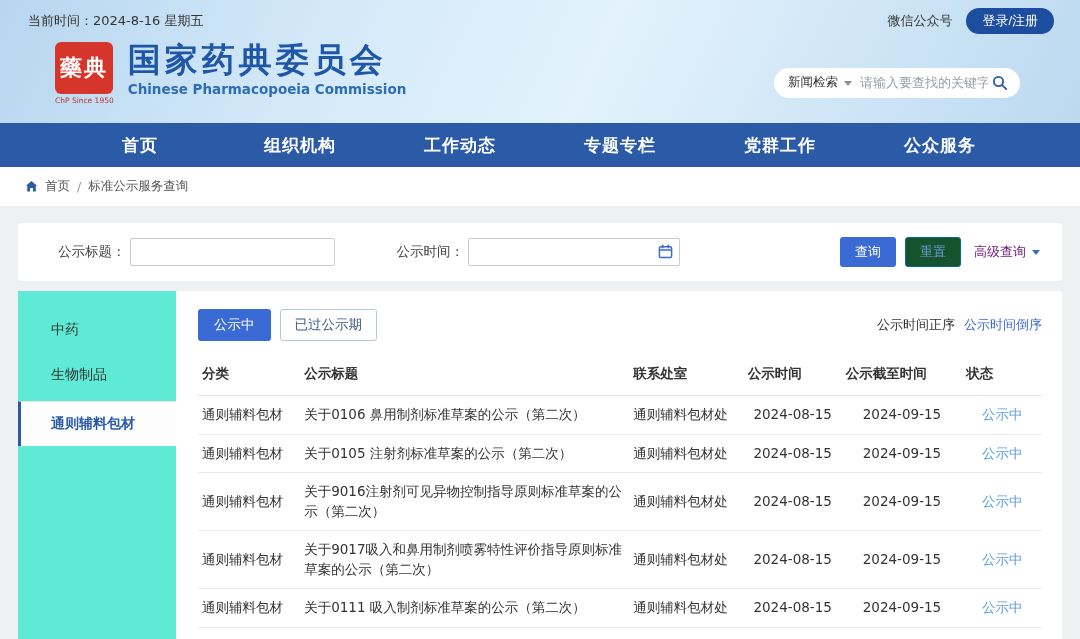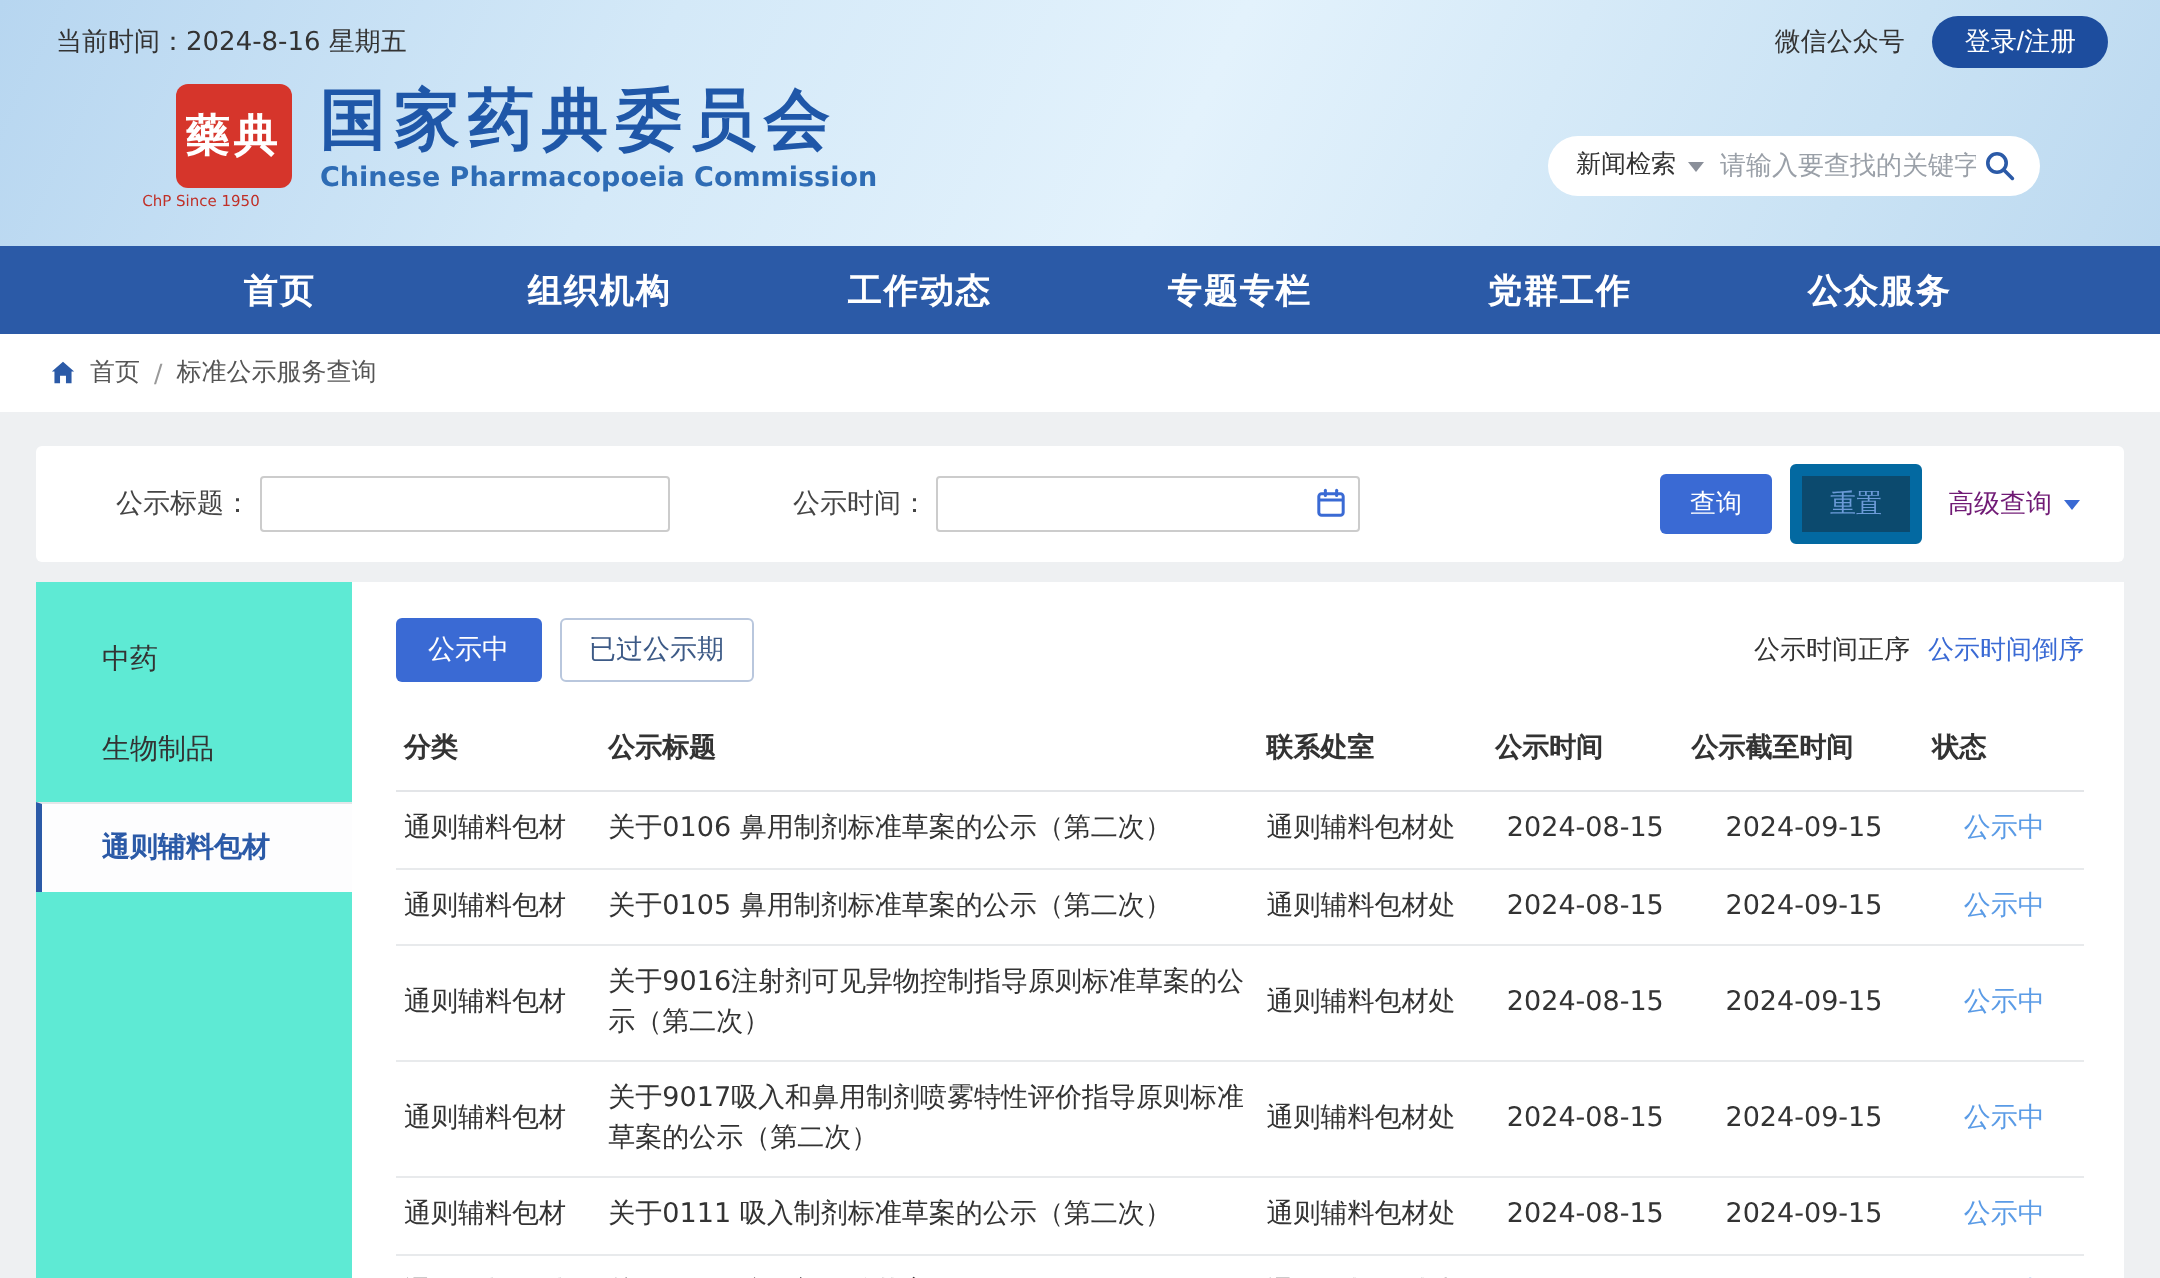--- a/index.html
+++ b/index.html
@@ -10,21 +10,21 @@
   
   .hero { height:123px; background:linear-gradient(115deg,#b7d6f0 0%,#d4e9f8 30%,#e3f2fc 55%,#c9e2f4 85%,#bcd9f0 100%); }
   .topbar { display:flex; justify-content:space-between; align-items:center; padding:8px 26px 0 28px; }
   .cur-time { font-size:13px; color:#333; }
   .topbar-right { display:flex; align-items:center; gap:14px; }
   .wechat { font-size:13px; color:#333; }
   .login-btn { background:#1d4d9e; color:#fff; font-size:13px; border:none; border-radius:13px; padding:4px 16px; cursor:pointer; }
 
   .brandrow { display:flex; justify-content:space-between; align-items:center; padding:8px 60px 0 55px; }
   .brand { display:flex; align-items:flex-start; gap:14px; }
-  .seal { width:58px; height:52px; background:#d6352b; border-radius:6px; color:#fff; display:flex; align-items:center; justify-content:center; font-size:22px; font-weight:bold; letter-spacing:2px;margin-left:33px; }
+  .seal { width:58px; height:52px; background:#d6352b; border-radius:6px; color:#fff; display:flex; align-items:center; justify-content:center; font-size:22px; font-weight:bold; letter-spacing:2px; }
   .seal-caption { font-size:7.5px; color:#c03028; text-align:center; margin-top:2px; white-space:nowrap; }
   .titles .cn { font-size:33px; font-weight:bold; color:#1f57a8; letter-spacing:4px; line-height:1.1; }
   .titles .en { font-size:13.5px; font-weight:bold; color:#2e6cb5; margin-top:3px; }
 
   .hero-search { display:flex; align-items:center; background:#fff; border-radius:16px; height:30px; padding:0 12px 0 14px; width:246px; margin-top:18px; }
   .hs-cat { font-size:12.5px; color:#333; white-space:nowrap; cursor:pointer; display:flex; align-items:center; gap:6px; }
   .caret-down { width:0; height:0; border-left:4px solid transparent; border-right:4px solid transparent; border-top:5px solid #8a8f99; margin-top:1px; }
   .hs-input { border:none; outline:none; font-size:13px; color:#333; width:128px; margin-left:8px; background:transparent; }
   .hs-input::placeholder { color:#9aa0a8; }
   .mag { margin-left:auto; cursor:pointer; display:flex; }
@@ -42,21 +42,21 @@
   .filter-wrap { padding:16px 18px 10px 18px; }
   .filter-card { background:#fff; border-radius:3px; height:58px; display:flex; align-items:center; padding:0 22px 0 40px; }
   .f-label { font-size:13.5px; color:#444; }
   .f-input { width:205px; height:28px; border:1px solid #ccc; border-radius:2px; margin-left:4px; outline:none; padding:0 6px; font-size:13px; }
   .f-time-wrap { position:relative; margin-left:4px; }
   .f-time-wrap .f-input { width:212px; margin-left:0; padding-right:28px; }
   .cal-icon { position:absolute; right:7px; top:6px; cursor:pointer; display:flex; }
   .f-gap { width:62px; }
   .f-actions { margin-left:auto; display:flex; align-items:center; gap:9px; }
   .btn-query { background:#3a6ad4; color:#fff; font-size:13px; border:none; border-radius:3px; padding:6px 15px; cursor:pointer; }
-  .btn-reset { background:#0c4a6e; color:#6c9bd8; font-size:13px; border:6px solid #0369a1; border-radius:3px; padding:5px 14px; cursor:pointer; }
+  .btn-reset { background:#14532d; color:#6c9bd8; font-size:13px; border:1px solid #0369a1; border-radius:3px; padding:5px 14px; cursor:pointer; }
   .adv-link { color:#701a75; font-size:13px; cursor:pointer; display:flex; align-items:center; gap:6px; margin-left:4px; }
   .caret-blue { width:0; height:0; border-left:4px solid transparent; border-right:4px solid transparent; border-top:5px solid #3a6ad4; }
 
   
   .content { display:flex; margin:0 18px; height:349px; overflow:hidden; }
   .sidebar { width:158px; background:#5eead4; padding-top:16px; flex-shrink:0; }
   .side-item { height:45px; display:flex; align-items:center; padding-left:30px; font-size:14px; color:#333; cursor:pointer; border-left:3px solid transparent; }
   .side-item.active { background:#fdfdfe; border-left:3px solid #2b5aa7; color:#2b5aa7; font-weight:bold; border-top:1px solid #e4e6e9; margin-top:4px; }
 
   .main { flex:1; background:#fff; padding:18px 20px 0 22px; }
@@ -203,21 +203,21 @@
           <tr>
             <td class="cat">通则辅料包材</td>
             <td class="title-cell">关于0106 鼻用制剂标准草案的公示（第二次）</td>
             <td>通则辅料包材处</td>
             <td class="c-center">2024-08-15</td>
             <td class="c-center">2024-09-15</td>
             <td class="c-center"><span class="status-link">公示中</span></td>
           </tr>
           <tr>
             <td class="cat">通则辅料包材</td>
-            <td class="title-cell">关于0105 鼻用制剂标准草案的公示（第二次）</td>
+            <td class="title-cell">关于0105 注射剂标准草案的公示（第二次）</td>
             <td>通则辅料包材处</td>
             <td class="c-center">2024-08-15</td>
             <td class="c-center">2024-09-15</td>
             <td class="c-center"><span class="status-link">公示中</span></td>
           </tr>
           <tr>
             <td class="cat">通则辅料包材</td>
             <td class="title-cell">关于9016注射剂可见异物控制指导原则标准草案的公示（第二次）</td>
             <td>通则辅料包材处</td>
             <td class="c-center">2024-08-15</td>

